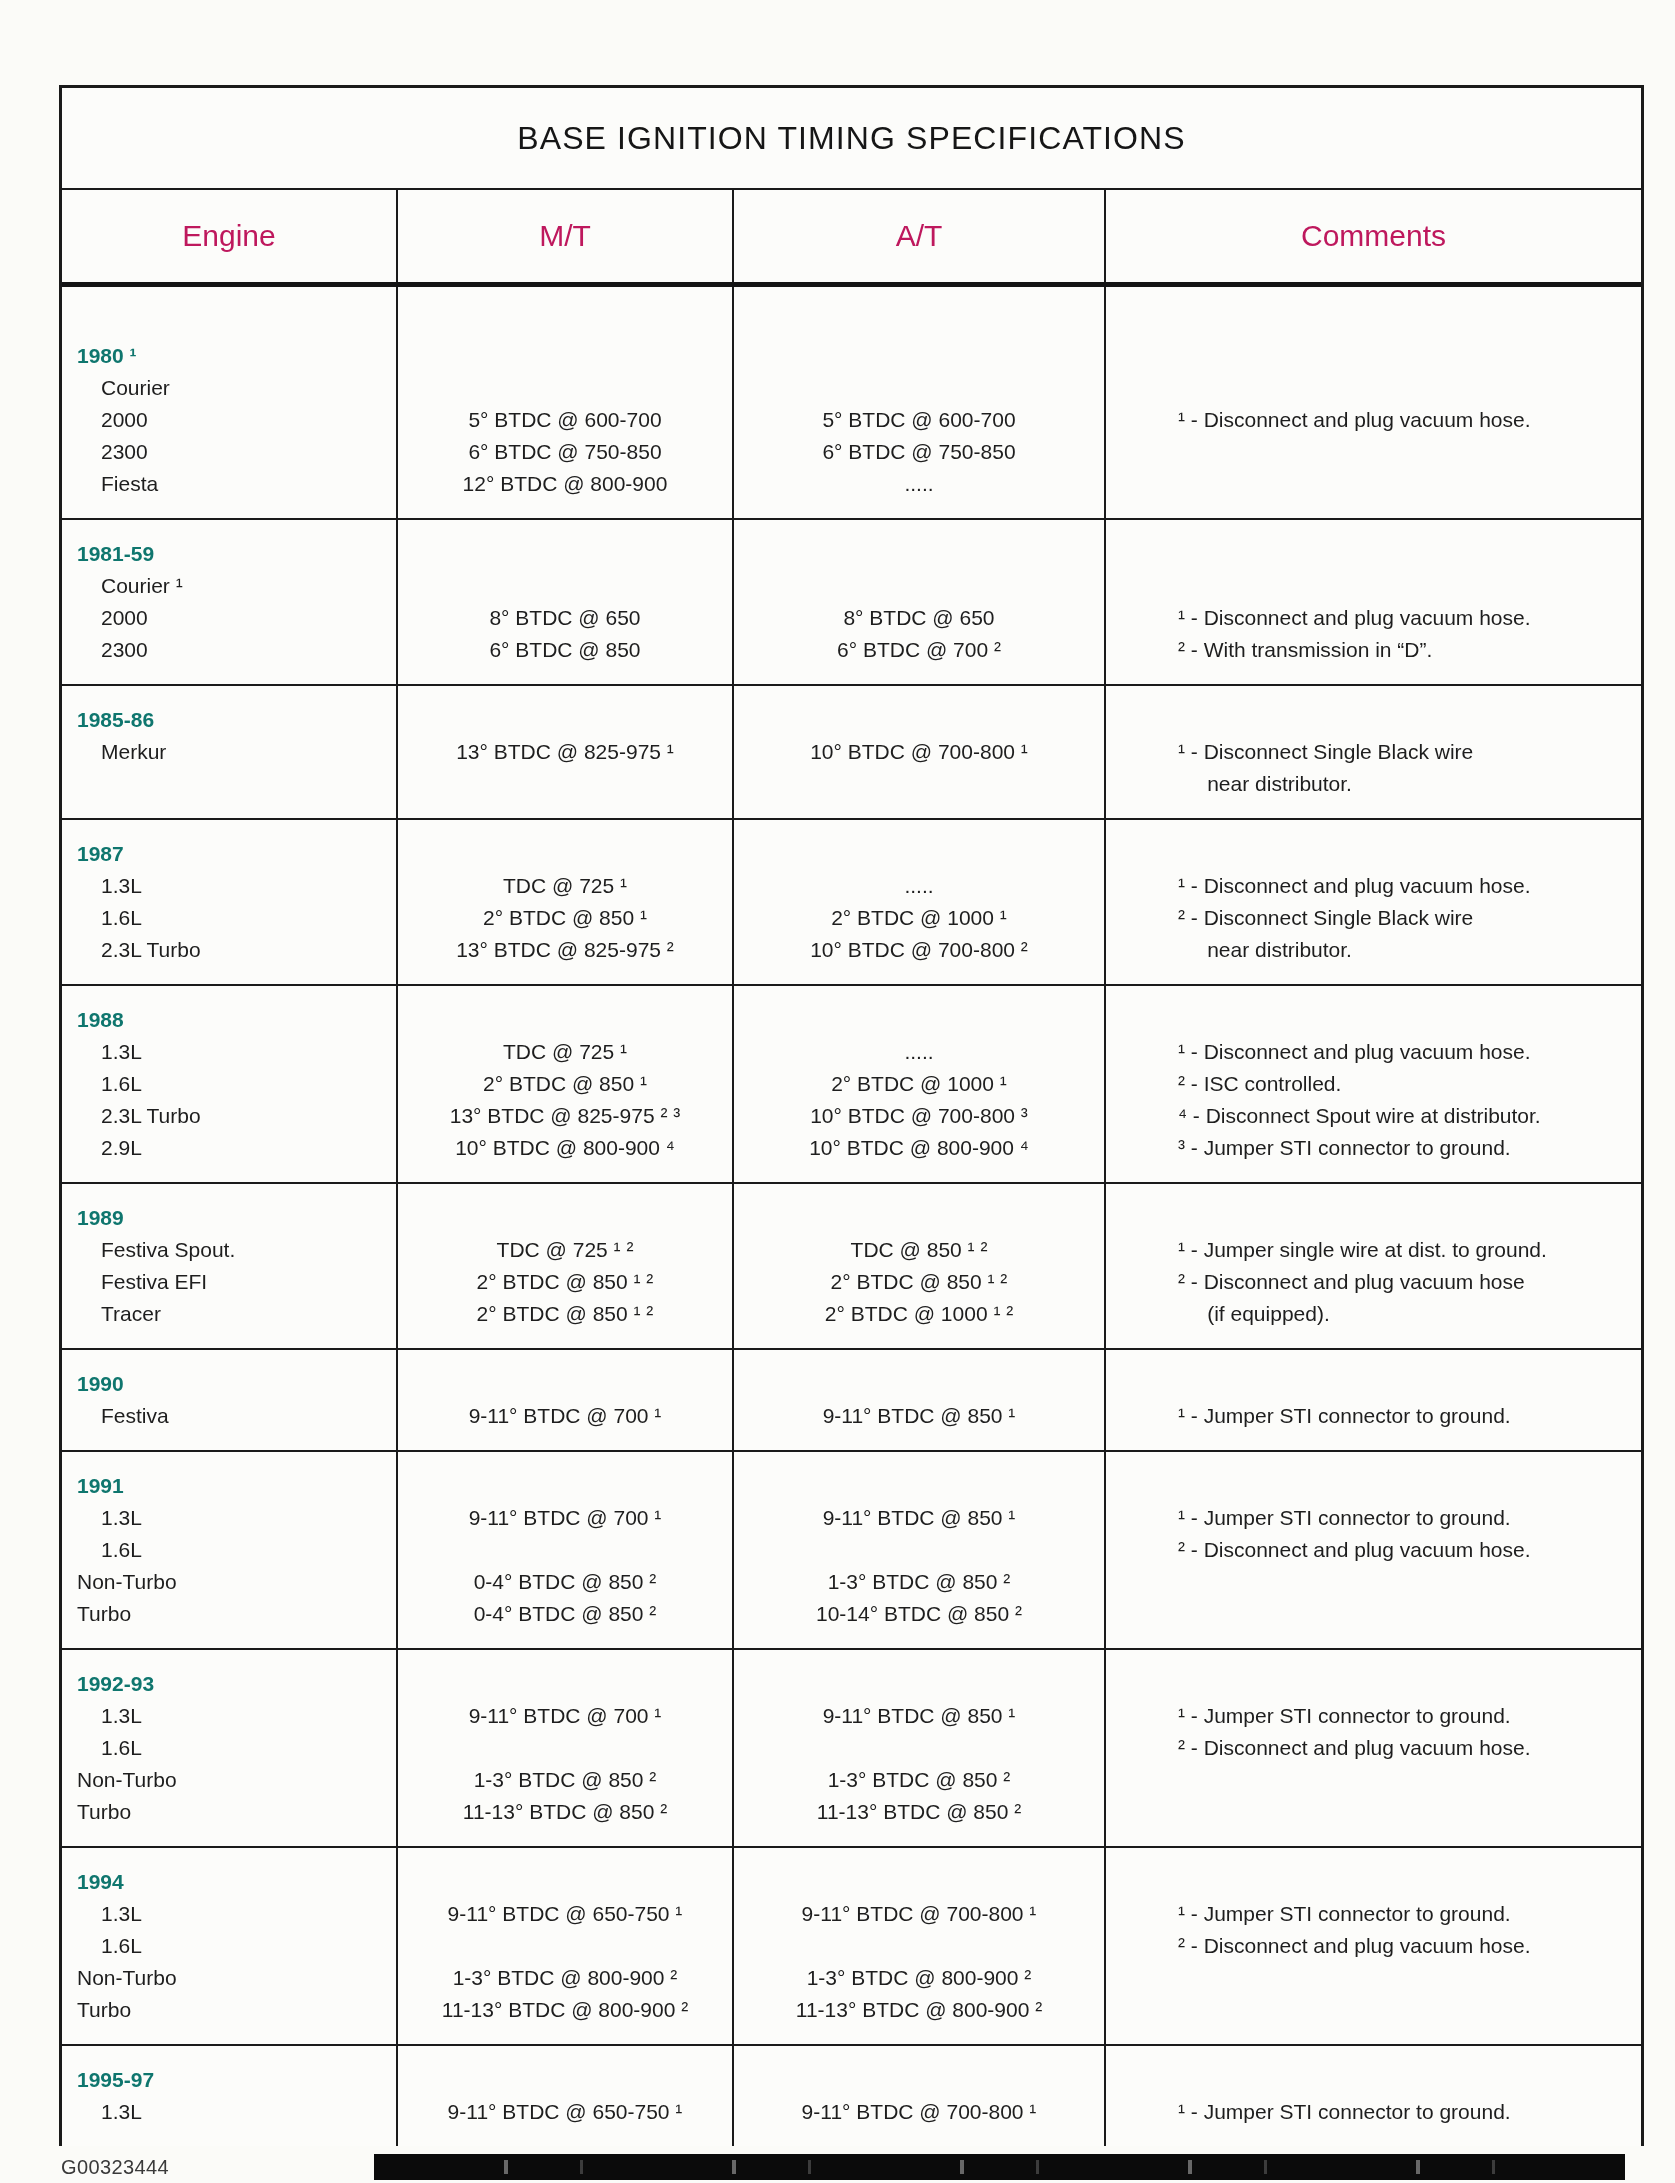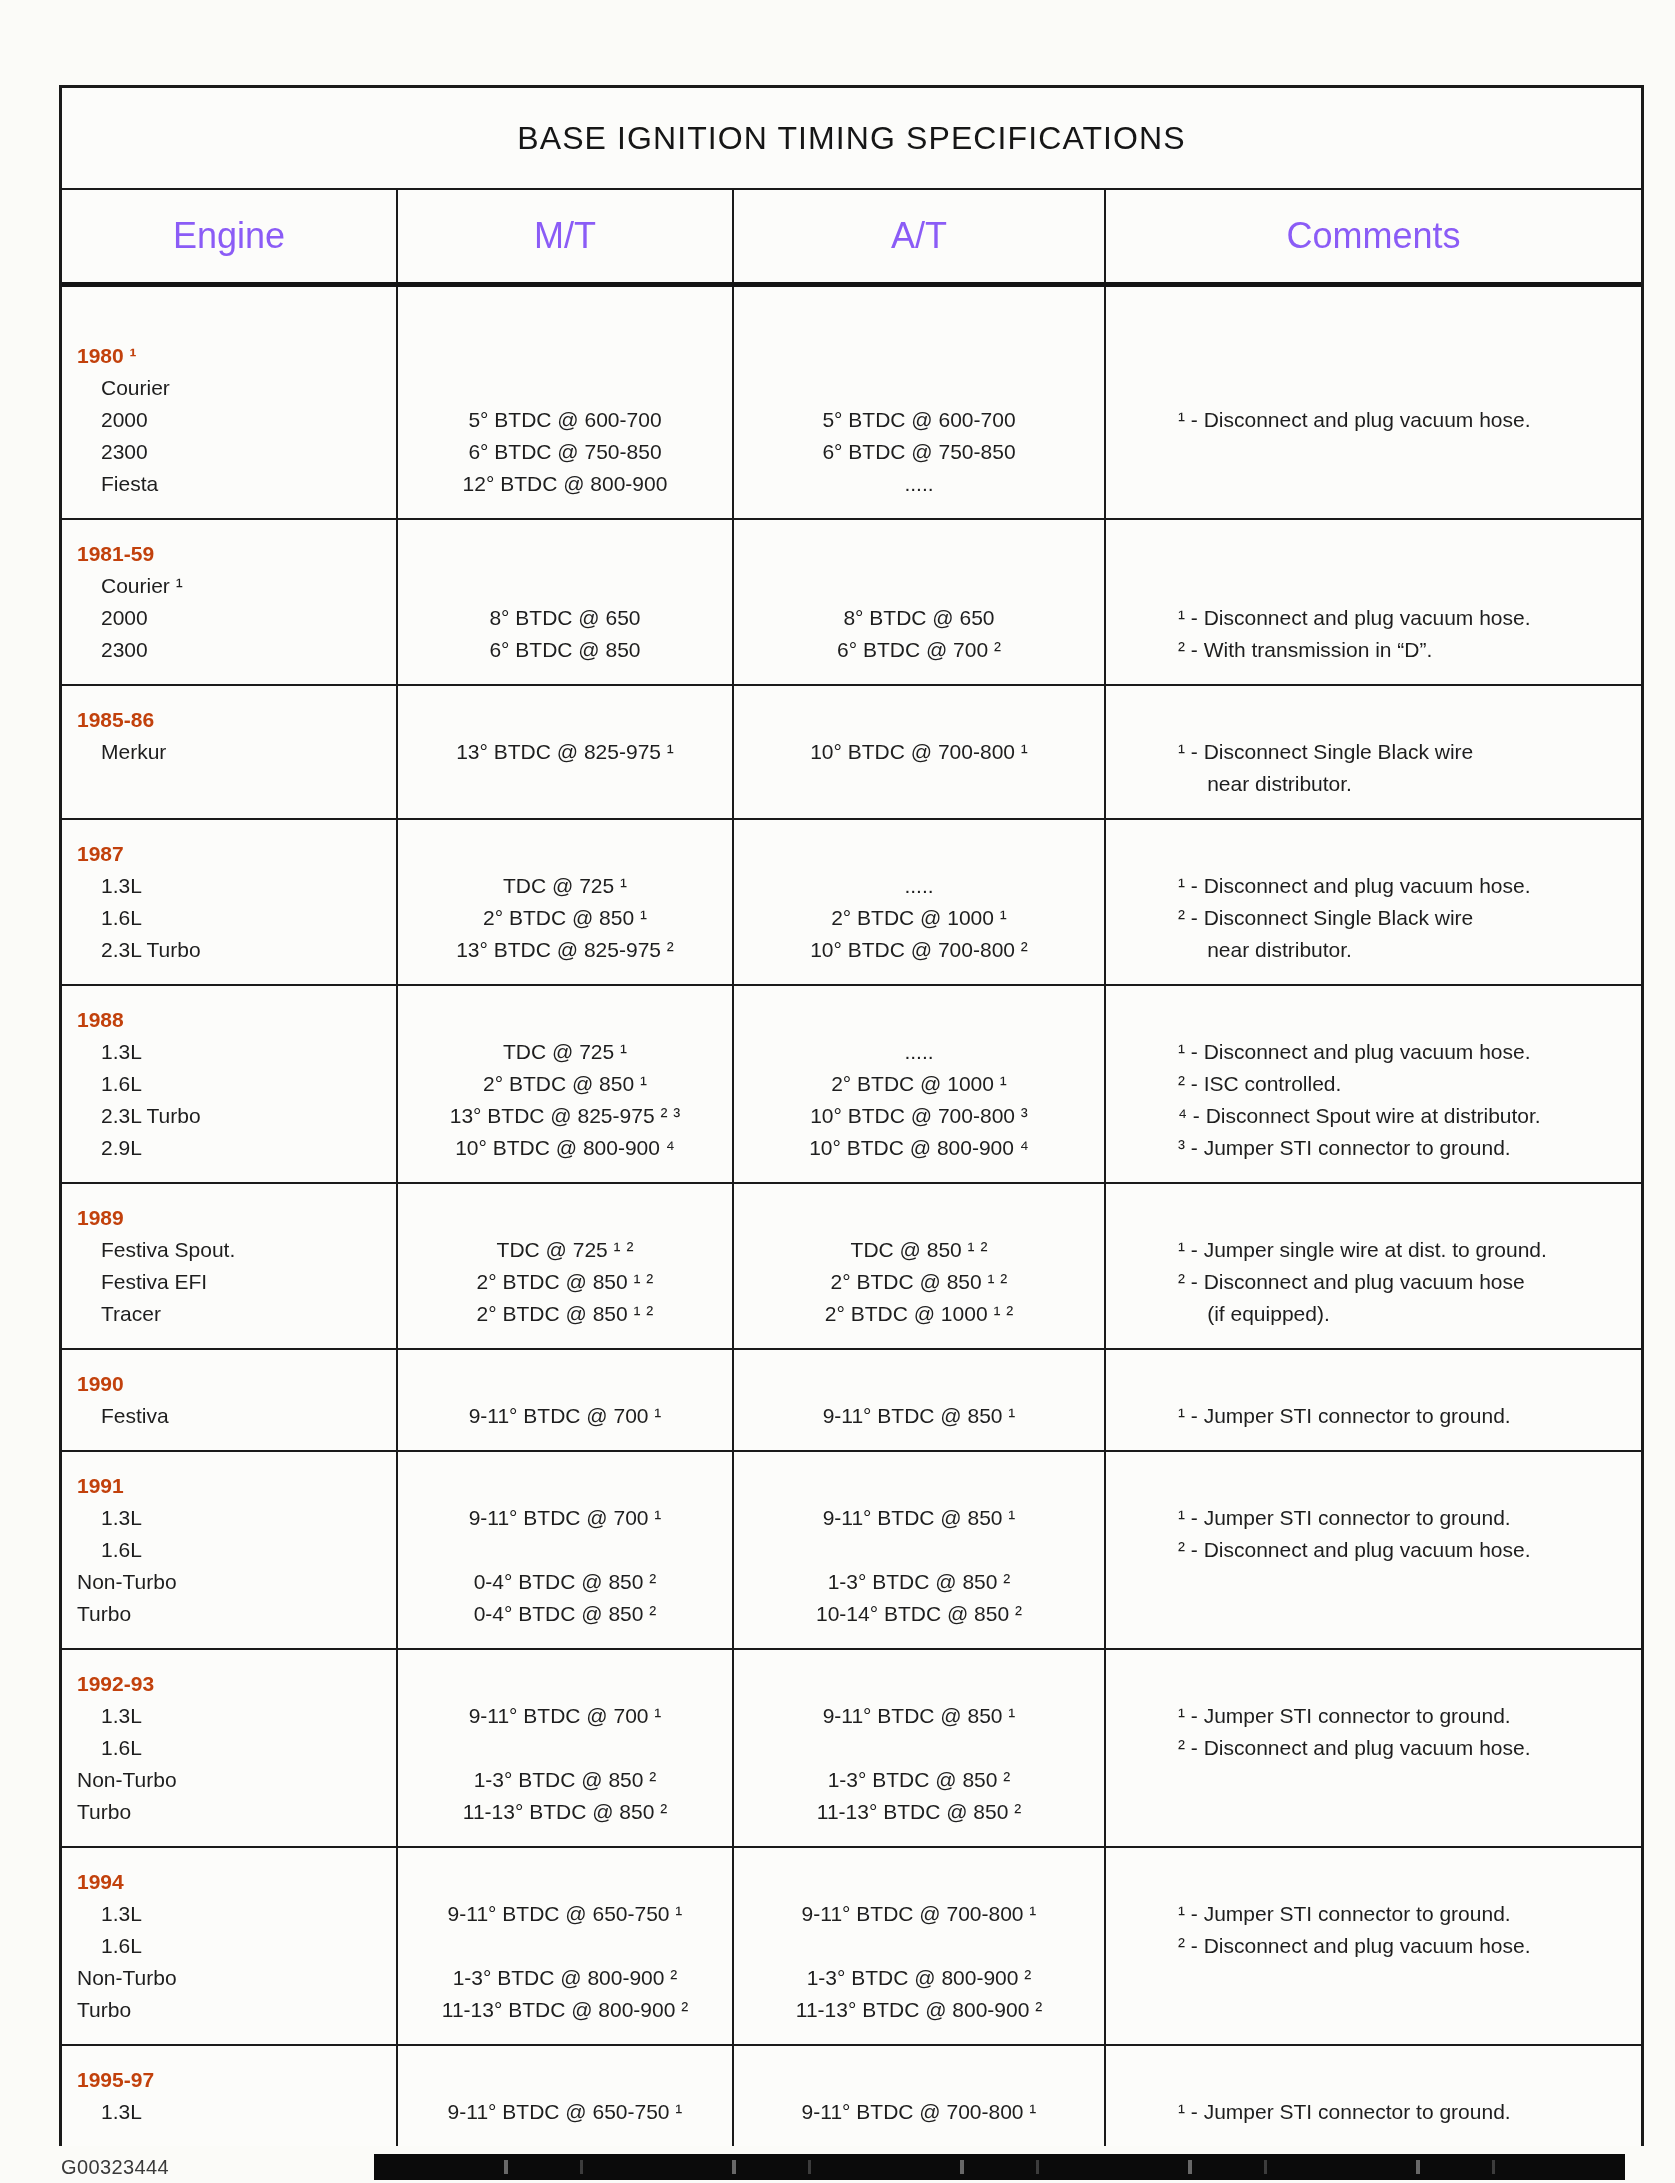--- a/index.html
+++ b/index.html
@@ -22,37 +22,37 @@
     height:102px; border-bottom:2.3px solid #1a1a1a;
     display:flex; align-items:center; justify-content:center;
     font-size:32px; letter-spacing:1.1px; color:#161616;
   }
 
   .grid4 { display:grid; grid-template-columns:334px 336px 372px 1fr; }
 
   .header-row { height:97px; border-bottom:5.3px solid #141414; }
   .hcell {
     display:flex; align-items:center; justify-content:center;
-    font-size:36px; color:#8b5cf6;
+    font-size:30px; color:#be185d;
   }
   .hcell + .hcell { border-left:2.3px solid #1a1a1a;text-align:right; }
 
   .group + .group { border-top:2.3px solid #1a1a1a; }
   .gcol { padding:18px 0; }
   .group:first-child .gcol { padding-top:53px; }
   .gcol + .gcol { border-left:2.3px solid #1a1a1a; }
 
   .line {
     height:32px; line-height:32px; font-size:21px;
     white-space:pre; overflow:hidden; color:#1e1e1e;
   }
   .engine .line { padding-left:15px; }
   .engine .line.ind1 { padding-left:39px; }
   .engine .line.ind2 { }
-  .engine .line.year { font-weight:700; padding-left:15px; color:#c2410c; }
+  .engine .line.year { font-weight:700; padding-left:15px; color:#0f766e; }
   .mt .line, .at .line { text-align:center; }
   .comments .line { padding-left:24px;margin-left:48px; }
 
   .footer-code {
     position:absolute; left:61px; top:2156px;
     font-size:20px; color:#3a3a3a; letter-spacing:0.4px;
   }
 
   .scan-bar {
     position:absolute; left:374px; top:2154px; width:1251px; height:26px;

